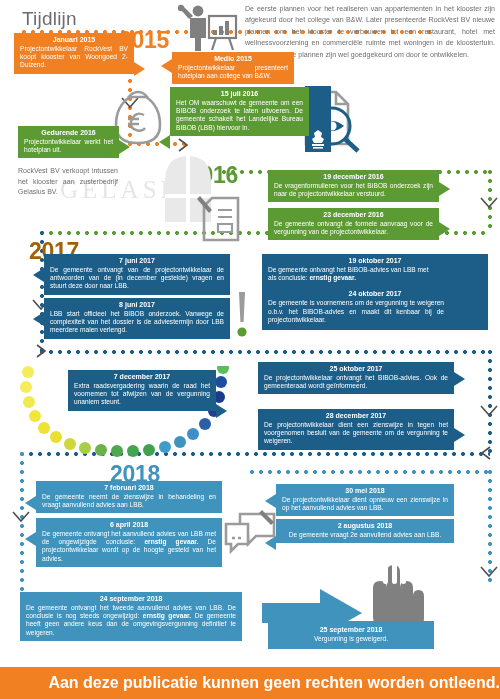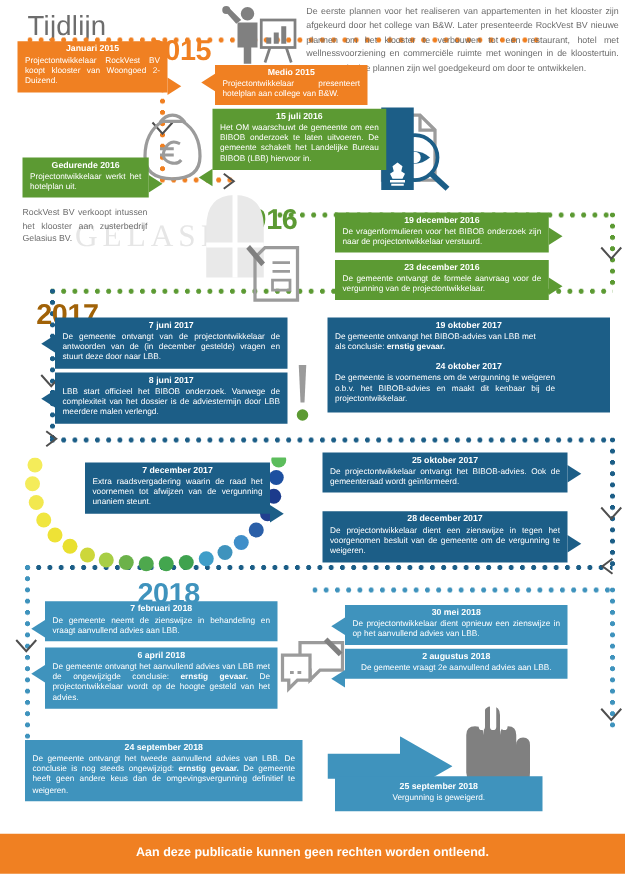--- a/index.html
+++ b/index.html
@@ -8,21 +8,21 @@
     font-family:"Liberation Sans", sans-serif;
     color:#4a4a4a;
   }
   .stage{position:absolute;left:0;top:0;width:500px;height:699px;}
 
   
   .abs{position:absolute;}
 
   
   #title{
-    left:22px;top:8px;font-size:22px;color:#6d6d6d;letter-spacing:.2px;
+    left:22px;top:8px;font-size:19px;color:#6d6d6d;letter-spacing:.2px;
     font-weight:400;
   }
   .dotline{
     position:absolute;height:4px;
     background-image:radial-gradient(circle at 2px 2px,#f08022 1.9px,transparent 2.2px);
     background-size:9px 4px;background-repeat:repeat-x;
   }
   .dotline.green{background-image:radial-gradient(circle at 2px 2px,#5c9a33 1.9px,transparent 2.2px);}
   .dotline.dark{background-image:radial-gradient(circle at 2px 2px,#1c5e87 1.9px,transparent 2.2px);}
   .dotline.light{background-image:radial-gradient(circle at 2px 2px,#3f93bd 1.9px,transparent 2.2px);}
@@ -66,22 +66,22 @@
   .para{position:absolute;color:#6d6d6d;text-align:justify;}
 
   
   .chev{position:absolute;}
 
   
   #footer{
     position:absolute;left:0;bottom:0;width:500px;height:32px;background:#f08022;
   }
   #footer span{
-    display:block;width:100%;text-align:center;color:#ffffff;
-    font-size:10px;font-weight:700;line-height:32px;
+    display:block;width:100%;text-align:right;color:#ffffff;
+    font-size:16px;font-weight:700;line-height:32px;
   }
   .icon{position:absolute;}
   .gelasius{
     position:absolute;left:60px;top:176px;font-size:25px;letter-spacing:4px;
     color:#e6e6e6;font-family:"Liberation Serif",serif;
   }
 </style>
 </head>
 <body>
 

